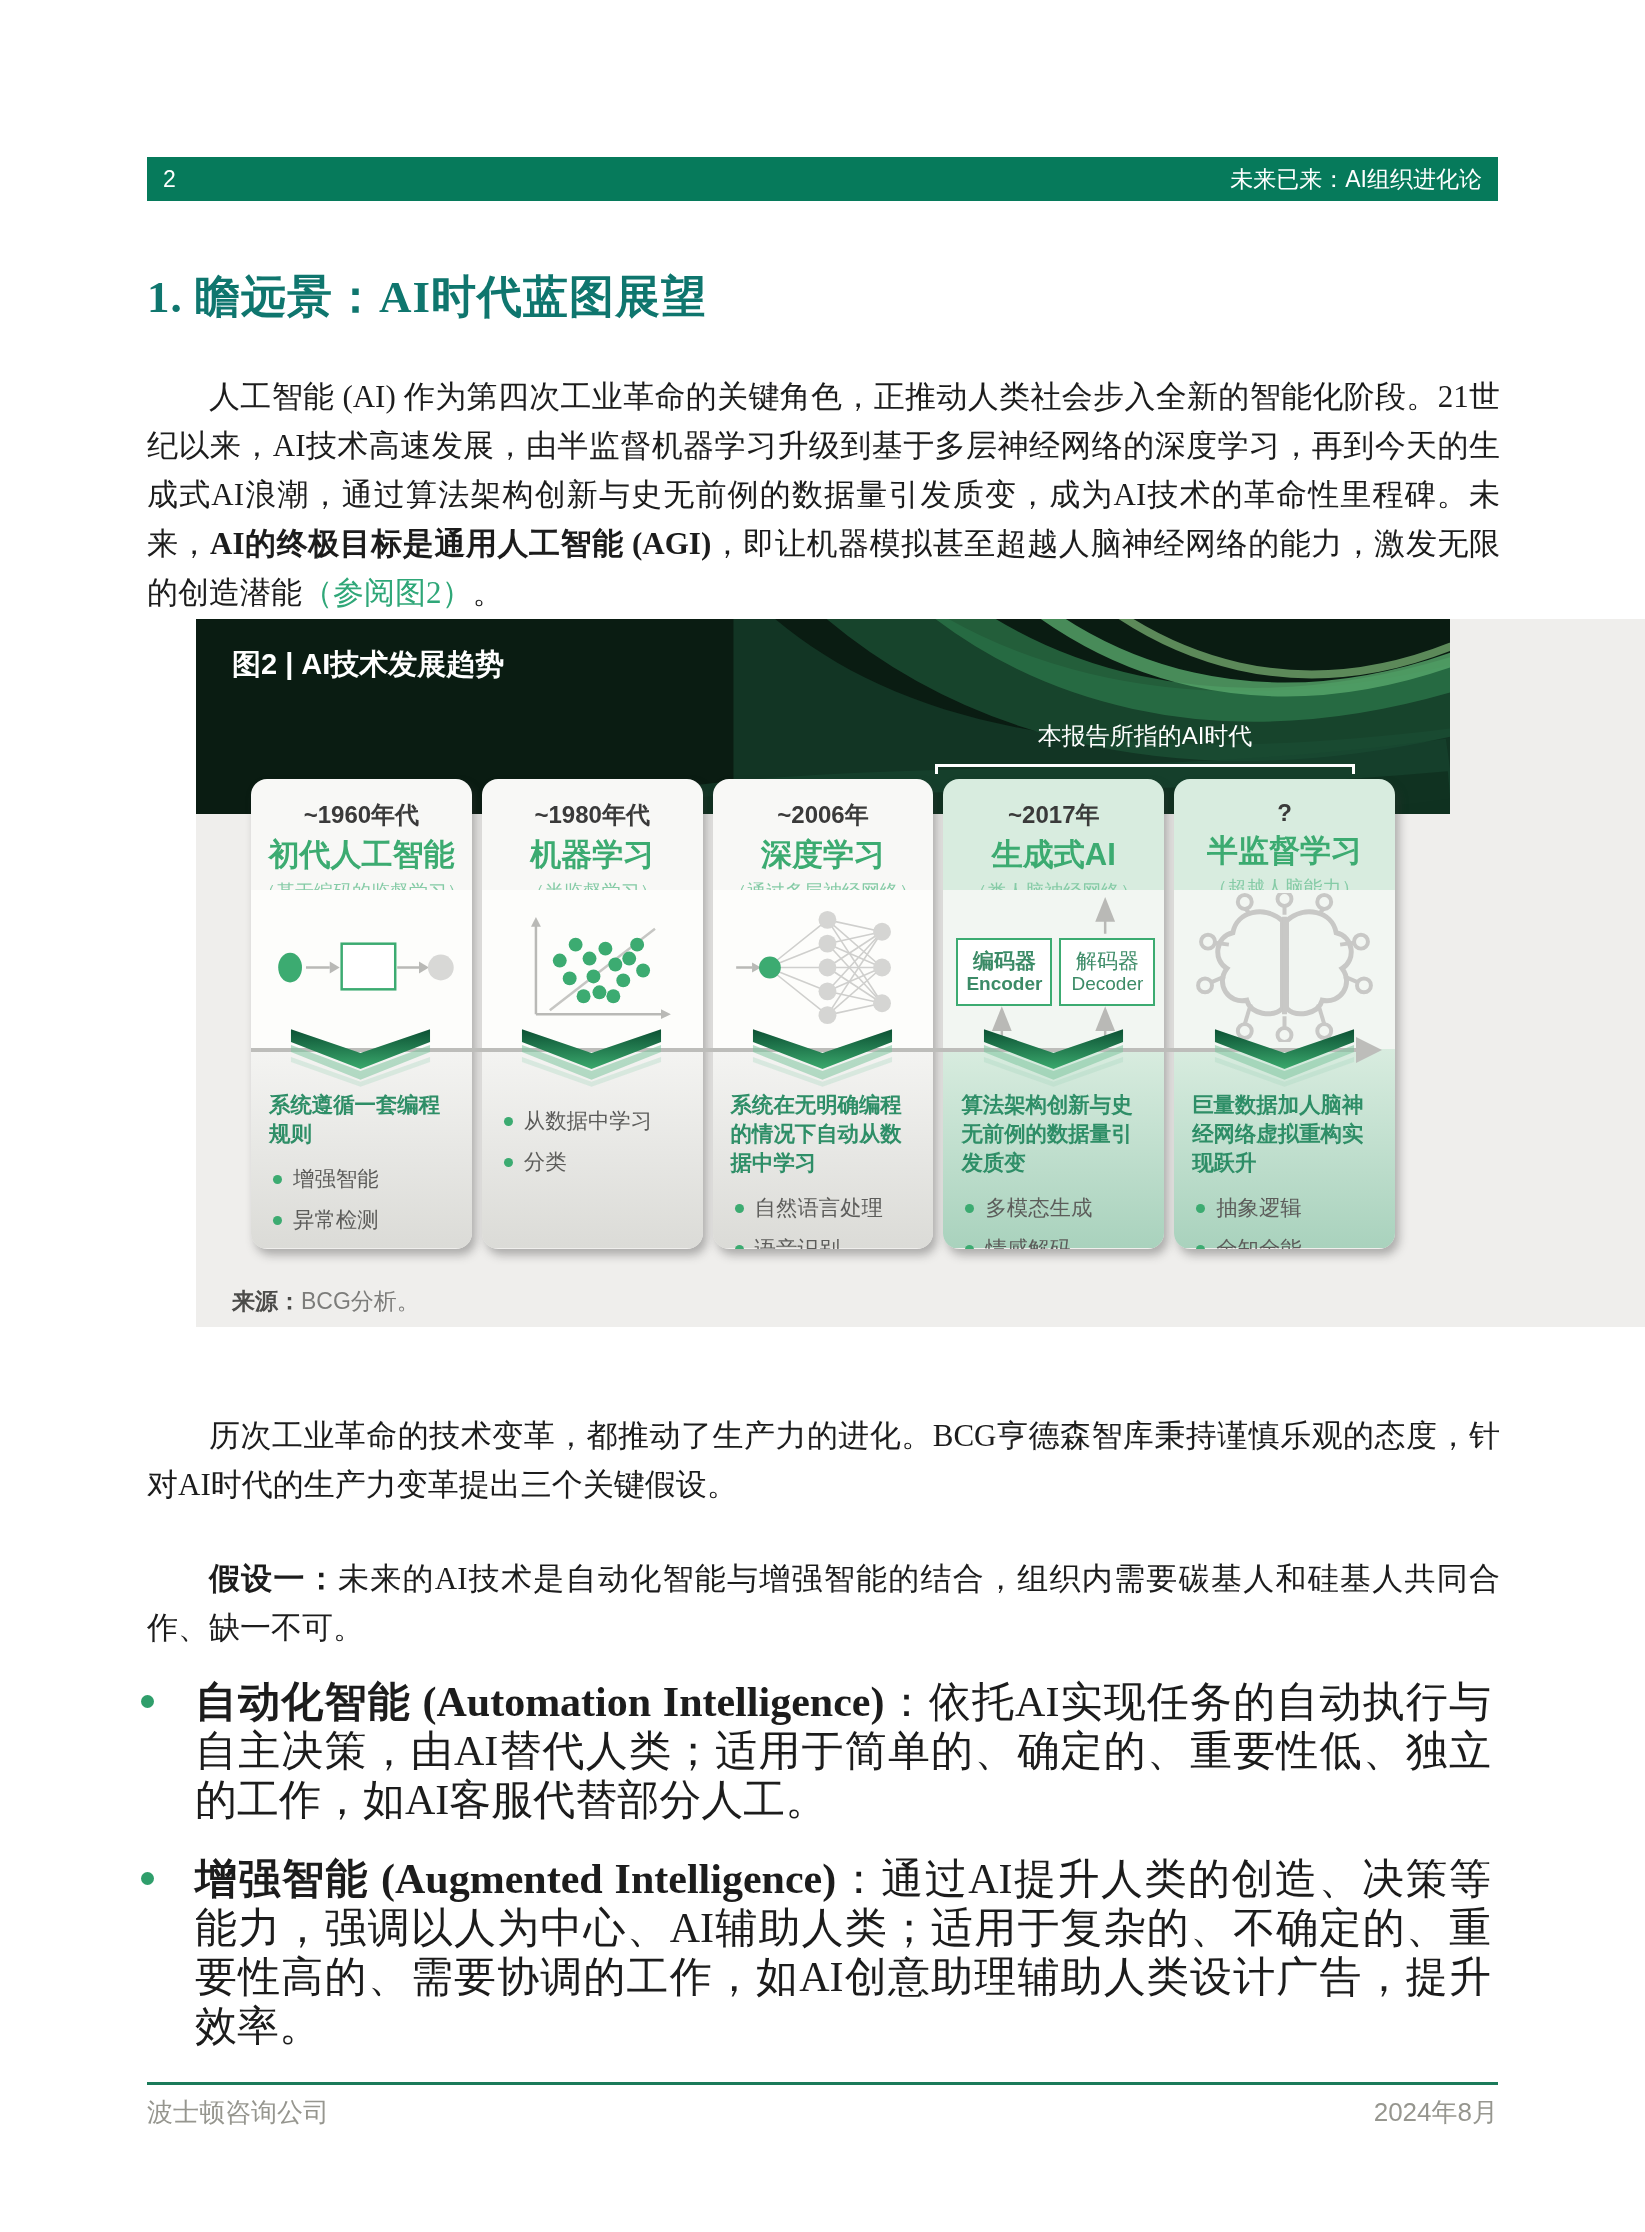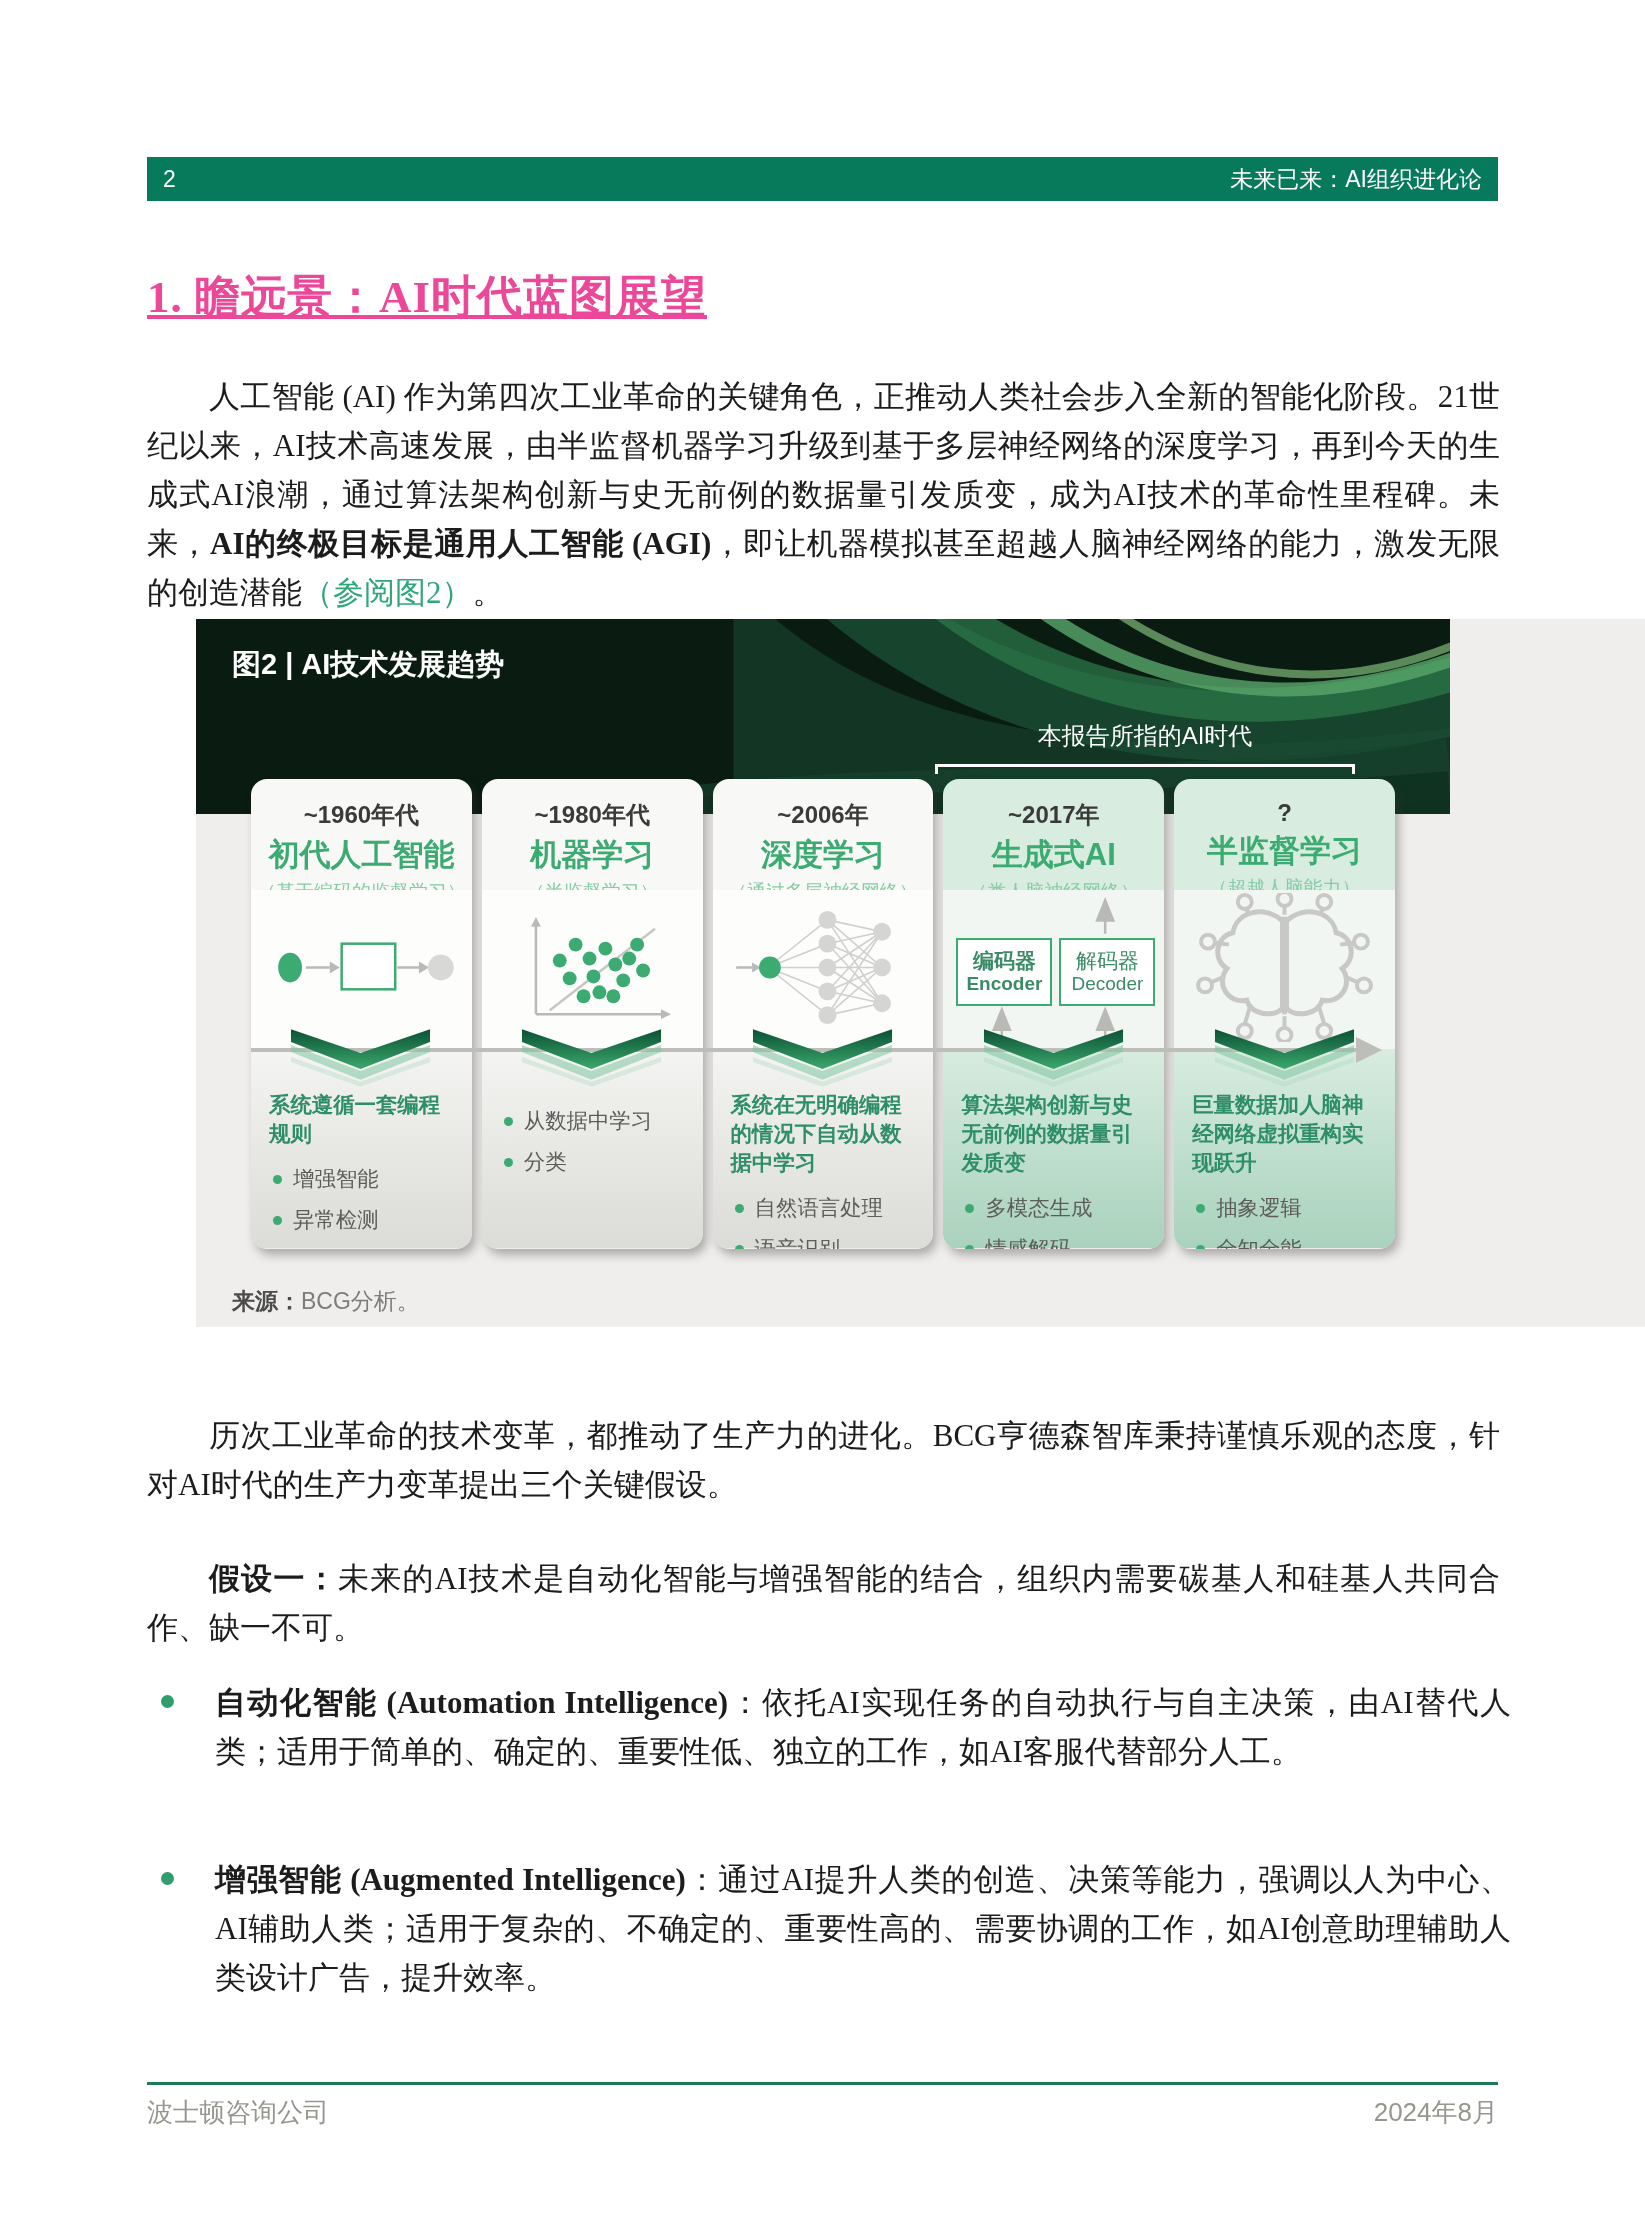--- a/index.html
+++ b/index.html
@@ -5,30 +5,30 @@
   html,body{margin:0;padding:0;background:#fff;}
   .page{position:relative;width:1646px;height:2233px;background:#ffffff;overflow:hidden;
         font-family:"Liberation Serif","DejaVu Serif",serif;color:#1c1c1c;}
 
   
   .topbar{position:absolute;left:147px;top:157px;width:1351px;height:44px;background:#067a5b;
           color:#fff;font-family:"Liberation Sans","DejaVu Sans",sans-serif;font-size:23px;
           display:flex;align-items:center;justify-content:space-between;padding:0 16px;box-sizing:border-box;}
 
   
-  .sec-title{position:absolute;left:147px;top:267px;font-size:45px;font-weight:bold;color:#ec4899;letter-spacing:1px;text-decoration:underline;}
+  .sec-title{position:absolute;left:147px;top:267px;font-size:45px;font-weight:bold;color:#0f766e;letter-spacing:1px;}
   .para{position:absolute;left:147px;width:1353px;font-size:31px;line-height:49px;text-align:justify;}
   .indent{text-indent:2em;}
   .p1{top:372px;}
   .p2{top:1411px;}
   .p3{top:1554px;}
   .bold{font-weight:bold;}
   .figref{color:#2fa778;cursor:pointer;}
 
-  .blt{position:absolute;left:158px;width:1353px;font-size:31px;line-height:49px;text-align:justify;
+  .blt{position:absolute;left:138px;width:1353px;font-size:42px;line-height:49px;text-align:justify;
        padding-left:57px;box-sizing:border-box;}
   .blt .dot{position:absolute;left:3px;top:17px;width:13px;height:13px;border-radius:50%;background:#2f9e6b;}
   .blt1{top:1678px;}
   .blt2{top:1855px;}
 
   
   .figure{position:absolute;left:196px;top:619px;width:1486px;height:708px;background:#efeeec;
           font-family:"Liberation Sans","DejaVu Sans",sans-serif;}
   .banner{position:absolute;top:0;left:0;width:1254px;height:195px;overflow:hidden;z-index:1;}
   .fig-title{position:absolute;top:26px;left:36px;font-size:29px;font-weight:bold;color:#fff;z-index:5;}

